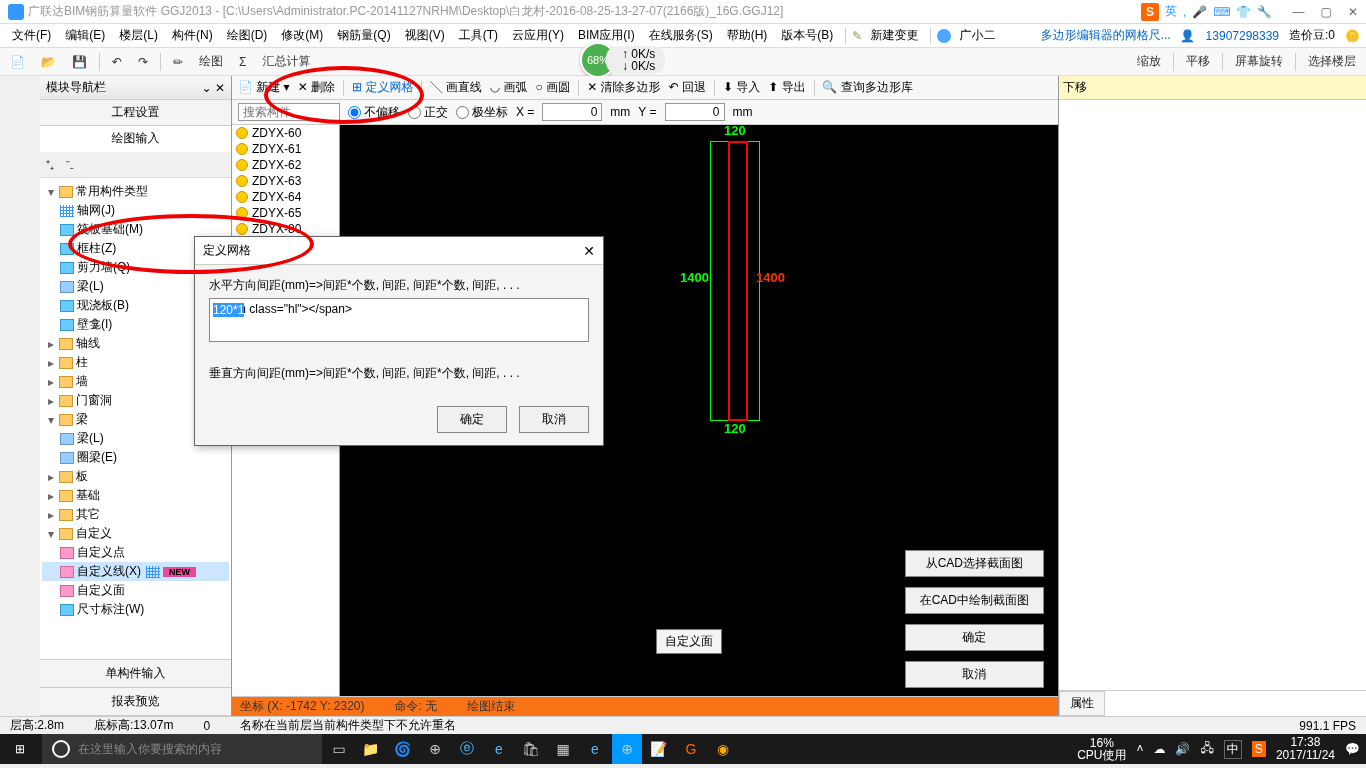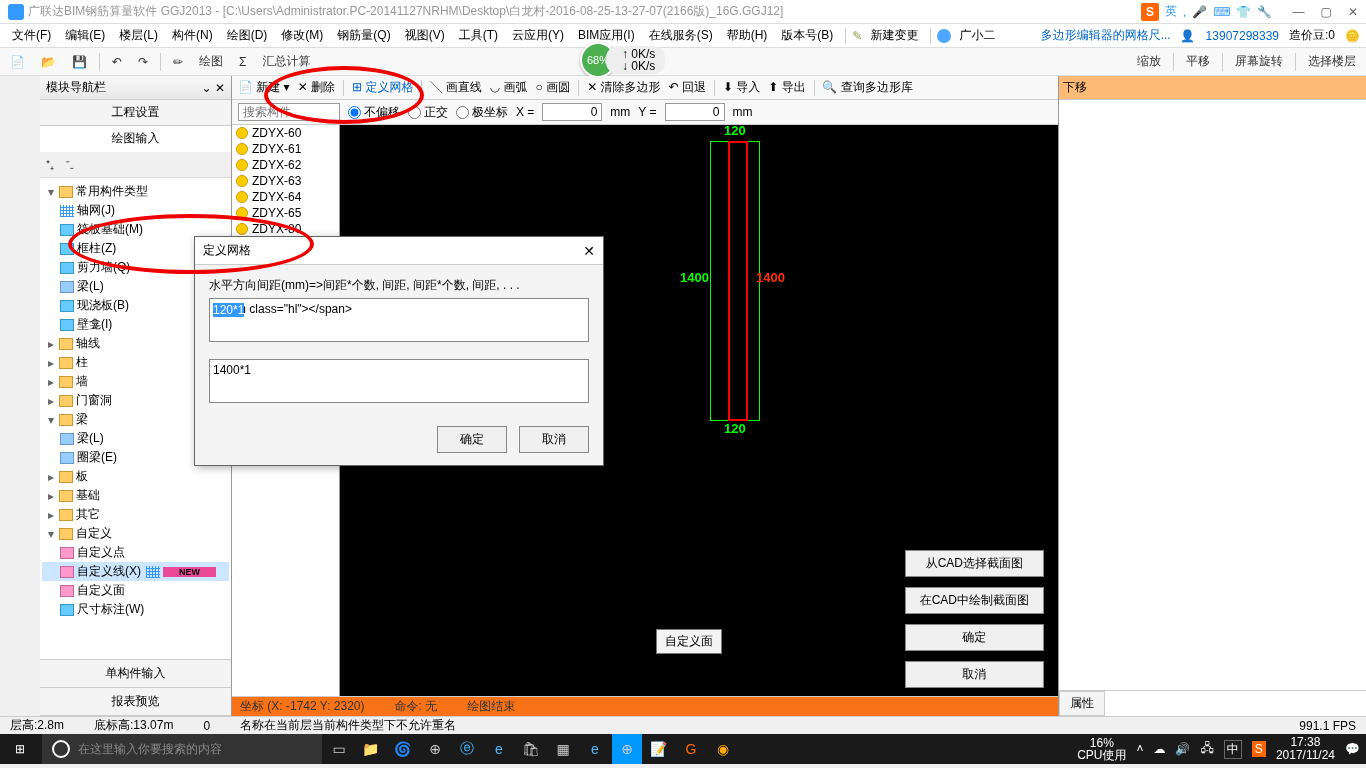--- a/index.html
+++ b/index.html
@@ -39,21 +39,21 @@
 .tree-item { display: flex; align-items: center; padding: 1px 0 1px 4px; gap: 3px; cursor: pointer; white-space: nowrap; }
 .tree-item .exp { width: 10px; text-align: center; color: #666; }
 .tree-item.indent1 { padding-left: 18px; align-items: center; }
 .tree-item.sel { background: #cce6ff; }
 .ic { width: 14px; height: 12px; display: inline-block; }
 .ic-folder { background: #ffcc66; border: 1px solid #cc9933; }
 .ic-grid { background: repeating-linear-gradient(0deg,#3399ff 0,#3399ff 1px,transparent 1px,transparent 3px),repeating-linear-gradient(90deg,#3399ff 0,#3399ff 1px,transparent 1px,transparent 3px); }
 .ic-col { background: #66ccff; border: 1px solid #3399cc; }
 .ic-beam { background: #99ccff; border: 1px solid #6699cc; }
 .ic-cust { background: #ff99cc; border: 1px solid #cc6699; }
-.new-badge { background: #ec4899; color: #000; font-size: 9px; padding: 0 16px; font-weight: bold; }
+.new-badge { background: #ec4899; color: #000; font-size: 9px; padding: 0 6px; font-weight: bold; }
 .left-bottom { border-top: 1px solid #ccc; }
 .left-bottom div { text-align: center; padding: 5px; border-bottom: 1px solid #ccc; background: #f4f4f4; }
 
 .mid-col { flex: 1; display: flex; flex-direction: column; position: relative; }
 .tool-row { background: #f8f8f8; border-bottom: 1px solid #ccc; padding: 3px 6px; display: flex; align-items: center; gap: 8px; }
 .tool-row .sep { width: 1px; height: 16px; background: #ccc; }
 .tool-row input[type=text], .tool-row input[type=number] { border: 1px solid #999; padding: 1px 4px; }
 .tool-row .num { width: 60px; text-align: right; }
 .tool-row-2 .radio { display: flex; align-items: center; gap: 3px; }
 
@@ -69,21 +69,21 @@
 .dim-label { position: absolute; color: #00ff00; font-weight: bold; font-size: 13px; }
 .dim-label-red { color: #ff3300; }
 
 .dyn-input { position: absolute; left: 316px; bottom: 42px; border: 1px solid #777; padding: 3px 8px; background: #f4f4f4; }
 .canvas-btns { position: absolute; bottom: 8px; right: 14px; display: flex; gap: 10px; flex-direction: column; }
 .canvas-btns button { padding: 4px 14px; border: 1px solid #888; background: #f0f0f0; cursor: pointer; }
 
 .status-canvas { height: 20px; background: #f97316; border-top: 1px solid #ccc; display: flex; align-items: center; padding: 0 8px; gap: 30px; color: #333; }
 
 .right-col { width: 308px; border-left: 1px solid #999; display: flex; flex-direction: column; background: #fff; }
-.right-tb { background: #fdba74; border-bottom: 1px solid #ccc; padding: 3px 4px; display: flex; gap: 6px; font-size: 11px; }
+.right-tb { background: #fef9c3; border-bottom: 1px solid #ccc; padding: 3px 4px; display: flex; gap: 6px; font-size: 11px; }
 .right-tabs { border-top: 1px solid #ccc; }
 .right-tab { padding: 3px 10px; border: 1px solid #ccc; display: inline-block; background: #f4f4f4; }
 
 .status-bottom { height: 18px; background: #f0f0f0; border-top: 1px solid #ccc; display: flex; align-items: center; padding: 0 10px; gap: 30px; }
 .status-bottom .fps { margin-left: auto; }
 
 .taskbar { height: 30px; background: #1a1a1a; display: flex; align-items: center; color: #fff; gap: 2px; padding-right: 6px; }
 .taskbar .start { width: 40px; height: 100%; display: flex; align-items: center; justify-content: center; }
 .taskbar .search { background: #333; height: 100%; display: flex; align-items: center; padding: 0 10px; width: 280px; color: #888; gap: 8px; }
 .taskbar .cortana { width: 18px; height: 18px; border: 2px solid #fff; border-radius: 50%; }
@@ -519,21 +519,21 @@
 
 <div class="dialog">
   <div class="dlg-title">
     <span>定义网格</span>
     <span class="x">✕</span>
   </div>
   <div class="dlg-body">
     <div class="lbl">水平方向间距(mm)=&gt;间距*个数, 间距, 间距*个数, 间距, . . .</div>
     <textarea style="">&lt;span class="hl"&gt;&lt;/span&gt;</textarea>
     <div id="hval-overlay" style="position:relative;top:-42px;left:4px;width:40px"><span class="hl">120*1</span></div>
-    <textarea style="">1400*1</textarea>
+    <div class="lbl" style="margin-top:6px">垂直方向间距(mm)=&gt;间距*个数, 间距, 间距*个数, 间距, . . .</div>
   </div>
   <div class="dlg-btns">
     <button>确定</button>
     <button>取消</button>
   </div>
 </div>
 
 <div class="red-oval oval1"></div>
 <div class="red-oval oval2"></div>
 

